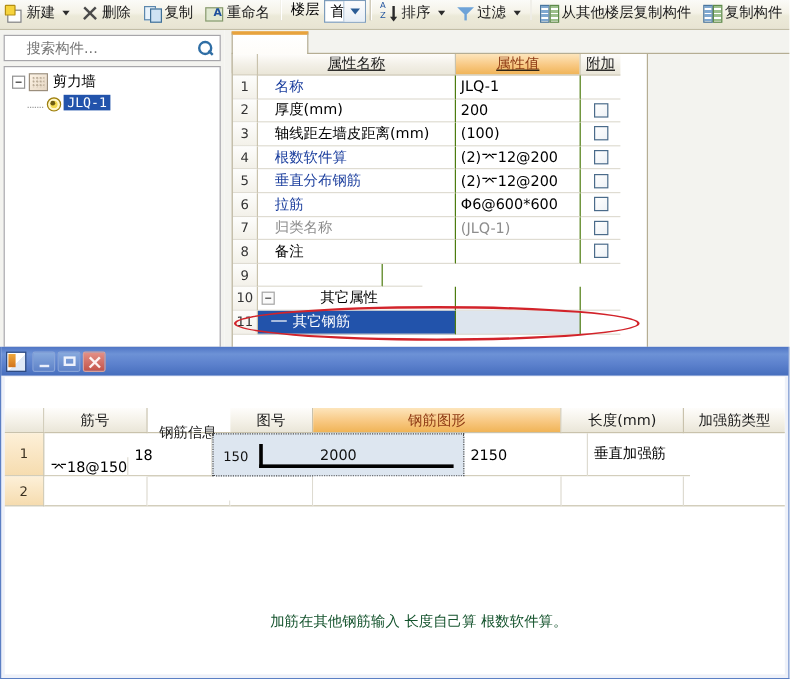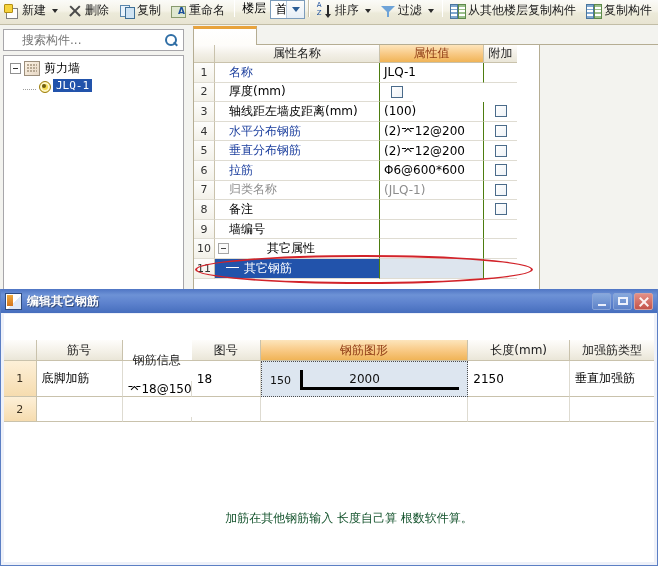--- a/index.html
+++ b/index.html
@@ -277,21 +277,21 @@
   }
   .grid {
     position: absolute; left: 6px; top: 20px;
     width: 347px; height: 248px;
     background: #ffffff;
     border: 1px solid #b5ad93;
     border-top: none;
     box-sizing: border-box;
     overflow: hidden;
   }
-  .grid-hdr { display: flex; height: 18px; }
+  .grid-hdr { display: flex; height: 18px; text-decoration: underline; }
   .gh {
     background: linear-gradient(to bottom,#fefdfb 0%,#f2efe6 55%,#eae6d8 100%);
     border-right: 1px solid #c9c2ac;
     border-bottom: 1px solid #c9c2ac;
     font-size: 12px; color: #222;
     display: flex; align-items: center; justify-content: center;
     box-sizing: border-box;
   }
   .gh.val {
     background: linear-gradient(to bottom,#fde5bc 0%,#f8c882 55%,#f0b457 100%);
@@ -611,37 +611,38 @@
       <div class="grow">
         <div class="gc c-num">1</div>
         <div class="gc c-name blue">名称</div>
         <div class="gc c-val">JLQ-1</div>
         <div class="gc c-add"></div>
       </div>
 
       <div class="grow">
         <div class="gc c-num">2</div>
         <div class="gc c-name">厚度(mm)</div>
+        <div class="gc c-val">200</div>
         <div class="gc c-add">
             <span class="chk"></span>
           </div>
       </div>
 
       <div class="grow">
         <div class="gc c-num">3</div>
         <div class="gc c-name">轴线距左墙皮距离(mm)</div>
         <div class="gc c-val">(100)</div>
         <div class="gc c-add">
             <span class="chk"></span>
           </div>
       </div>
 
       <div class="grow">
         <div class="gc c-num">4</div>
-        <div class="gc c-name blue">水平分布钢筋</div>
+        <div class="gc c-name blue">根数软件算</div>
         <div class="gc c-val">(2)⌤12@200</div>
         <div class="gc c-add">
             <span class="chk"></span>
           </div>
       </div>
 
       <div class="grow">
         <div class="gc c-num">5</div>
         <div class="gc c-name blue">垂直分布钢筋</div>
         <div class="gc c-val">(2)⌤12@200</div>
@@ -672,21 +673,20 @@
         <div class="gc c-num">8</div>
         <div class="gc c-name">备注</div>
         <div class="gc c-val"></div>
         <div class="gc c-add">
             <span class="chk"></span>
           </div>
       </div>
 
       <div class="grow">
         <div class="gc c-num">9</div>
-        <div class="gc c-name">墙编号</div>
         <div class="gc c-val"></div>
         <div class="gc c-add"></div>
       </div>
 
       <div class="grow group">
         <div class="gc c-num">10</div>
         <div class="gc c-name">
           <span class="grp-exp"></span>
           <span>其它属性</span>
         </div>
@@ -704,21 +704,20 @@
         <div class="gc c-add"></div>
       </div>
     </div>
   </div>
 
   <div class="ellipse"></div>
 
   <div class="dialog">
     <div class="dlg-title">
       <span class="dlg-ico"></span>
-      <span class="dlg-title-text">编辑其它钢筋</span>
       <span class="wbtns">
         <span class="wbtn min"></span>
         <span class="wbtn max"></span>
         <span class="wbtn close"></span>
       </span>
     </div>
 
     <div class="dlg-body">
 
       <div class="dtable">
@@ -727,21 +726,20 @@
           <div class="dh d-name">筋号</div>
           <div class="dh d-info">钢筋信息</div>
           <div class="dh d-tu">图号</div>
           <div class="dh d-shape hl">钢筋图形</div>
           <div class="dh d-len">长度(mm)</div>
           <div class="dh d-type">加强筋类型</div>
         </div>
 
         <div class="drow">
           <div class="dc d-num">1</div>
-          <div class="dc d-name">底脚加筋</div>
           <div class="dc d-info">⌤18@150</div>
           <div class="dc d-tu">18</div>
           <div class="dc d-shape">
             <span class="shape-inner">
               <span class="shape-150">150</span>
               <span class="shape-vert"></span>
               <span class="shape-horiz"></span>
               <span class="shape-2000">2000</span>
             </span>
           </div>

